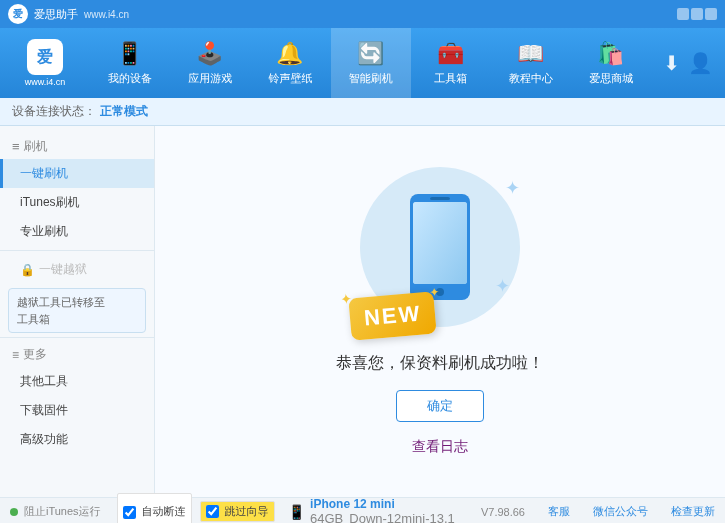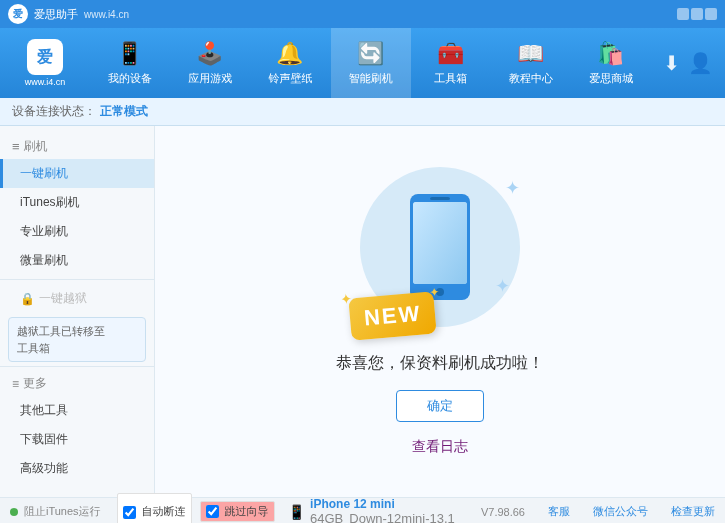--- a/index.html
+++ b/index.html
@@ -305,23 +305,20 @@
     </div>
     <div class="sidebar-item active">
       <span>一键刷机</span>
     </div>
     <div class="sidebar-item">
       <span>iTunes刷机</span>
     </div>
     <div class="sidebar-item">
       <span>专业刷机</span>
     </div>
-    <div class="sidebar-item">
-      <span>微量刷机</span>
-    </div>
     <div class="sidebar-divider"></div>
     <div class="sidebar-disabled">
       <span>🔒</span>
       <span>一键越狱</span>
     </div>
     <div class="sidebar-note">
       <span>越狱工具已转移至</span><br>
       <span>工具箱</span>
     </div>
     <div class="sidebar-divider"></div>
@@ -380,21 +377,21 @@
 <div class="bottombar">
   <div class="bottom-left">
     <div class="bottom-status-left">
       <span class="itunes-dot"></span>
       <span class="itunes-status">阻止iTunes运行</span>
     </div>
     <div style="display:flex;gap:6px;align-items:flex-end;border:1px solid #e0e0e0;padding:10px 5px;border-radius:2px;background:#fff;margin-left:8px;">
       <input type="checkbox" checked="" style="">
       <span class="checkbox-label">自动断连</span>
     </div>
-    <div style="display:flex;gap:6px;align-items:center;border:1px solid #e0e0e0;padding:2px 5px;border-radius:2px;background:#fca5a5;">
+    <div style="display:flex;gap:6px;align-items:center;border:1px solid #e0e0e0;padding:2px 5px;border-radius:2px;background:#fde047;">
       <input type="checkbox" checked="" style="">
       <span class="checkbox-label">跳过向导</span>
     </div>
     <div style="display:flex;align-items:center;gap:4px;margin-left:6px;">
       <span class="device-icon">📱</span>
       <div>
         <div class="device-name">iPhone 12 mini</div>
         <div style="display:flex;gap:6px;">
           <span class="device-detail">64GB</span>
           <span class="device-detail">Down-12mini-13.1</span>

